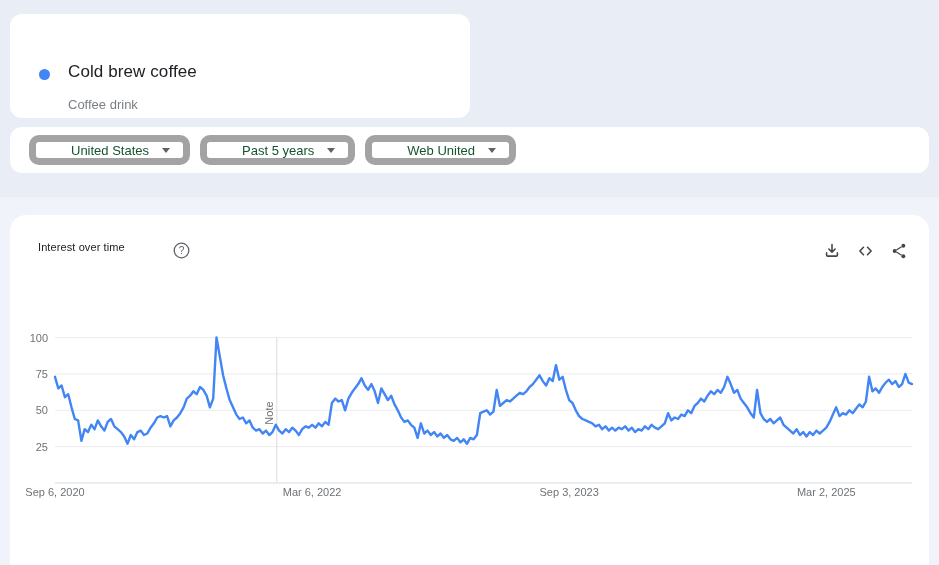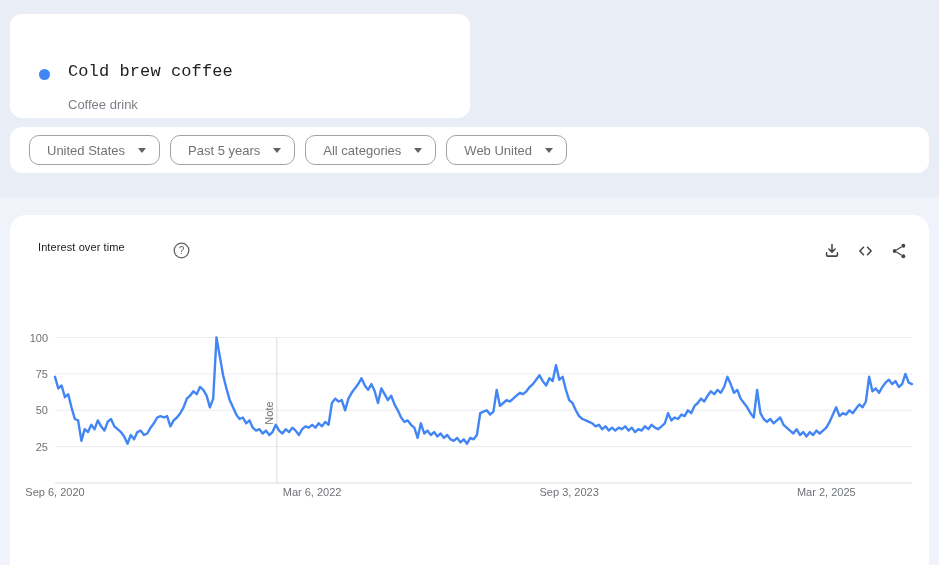--- a/index.html
+++ b/index.html
@@ -8,34 +8,34 @@
     background:#f0f3f9;
     font-family:"Liberation Sans", sans-serif;
     -webkit-font-smoothing:antialiased;
   }
   .top-bg{position:absolute;left:0;top:0;width:939px;height:197px;background:#e9edf6;}
   .card{position:absolute;background:#fff;border-radius:12px;}
 
   
   .term-card{left:10px;top:14px;width:460px;height:104px;}
   .dot{position:absolute;left:29px;top:55px;width:11px;height:11px;border-radius:50%;background:#4285f4;}
-  .term-title{position:absolute;left:58px;top:48px;font-size:17px;color:#202124;letter-spacing:.1px;font-family:Liberation Mono, monospace;}
+  .term-title{position:absolute;left:58px;top:48px;font-size:17px;color:#202124;letter-spacing:.1px;}
   .term-sub{position:absolute;left:58px;top:71px;font-size:13px;color:#7b8087;margin-top:12px;}
 
   
   .compare-card{left:478px;top:14px;width:451px;height:104px;background:#d2dff0;border-radius:12px;
     display:flex;align-items:center;padding-left:20px;gap:17px;box-sizing:border-box;cursor:pointer;}
   .compare-label{font-size:16px;color:#5d6166;letter-spacing:.2px;}
 
   
   .filter-bar{position:absolute;left:10px;top:127px;width:919px;height:46px;background:#fff;border-radius:12px;
     display:flex;align-items:center;padding-left:19px;gap:10px;box-sizing:border-box;}
-  .pill{height:30px;border:1px solid #a3a3a3;border-radius:10px;background:#fff;
-    display:inline-flex;align-items:center;gap:13px;padding:0 13px 0 17px;
-    font-family:"Liberation Sans",sans-serif;font-size:13px;color:#737373;cursor:pointer;}
+  .pill{height:30px;border:7px solid #a3a3a3;border-radius:10px;background:#fff;
+    display:inline-flex;align-items:center;gap:13px;padding:0 13px 0 35px;
+    font-family:"Liberation Sans",sans-serif;font-size:13px;color:#14532d;cursor:pointer;}
   .caret{width:0;height:0;border-left:4.5px solid transparent;border-right:4.5px solid transparent;
     border-top:5.5px solid #5f6368;display:inline-block;}
 
   
   .chart-card{left:10px;top:215px;width:919px;height:368px;border-radius:16px;}
   .chart-title{position:absolute;left:28px;top:26px;font-size:11px;color:#202124;letter-spacing:.1px;}
   .help{position:absolute;left:163px;top:27px;cursor:pointer;}
   .actions{position:absolute;right:21px;top:27px;display:flex;gap:15px;align-items:center;}
   .actions svg{cursor:pointer;}
 
@@ -62,24 +62,20 @@
   <span class="compare-label">Compare</span>
 </div>
 
 <div class="filter-bar">
   <button class="pill">
     <span>United States</span>
     <span class="caret"></span>
   </button>
   <button class="pill">
     <span>Past 5 years</span>
-    <span class="caret"></span>
-  </button>
-  <button class="pill">
-    <span>All categories</span>
     <span class="caret"></span>
   </button>
   <button class="pill">
     <span>Web United</span>
     <span class="caret"></span>
   </button>
 </div>
 
 <div class="card chart-card">
   <svg id="trend-chart" width="919" height="368" viewBox="0 0 919 368">

